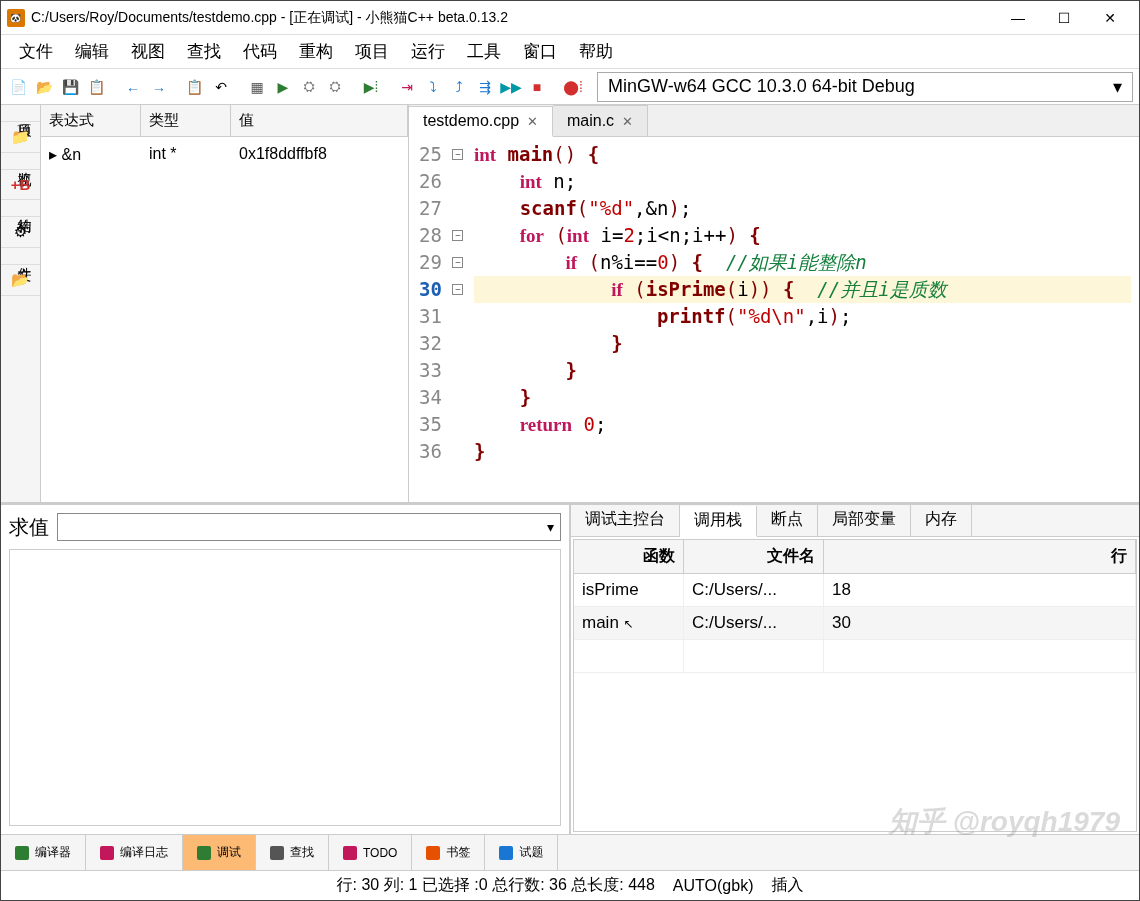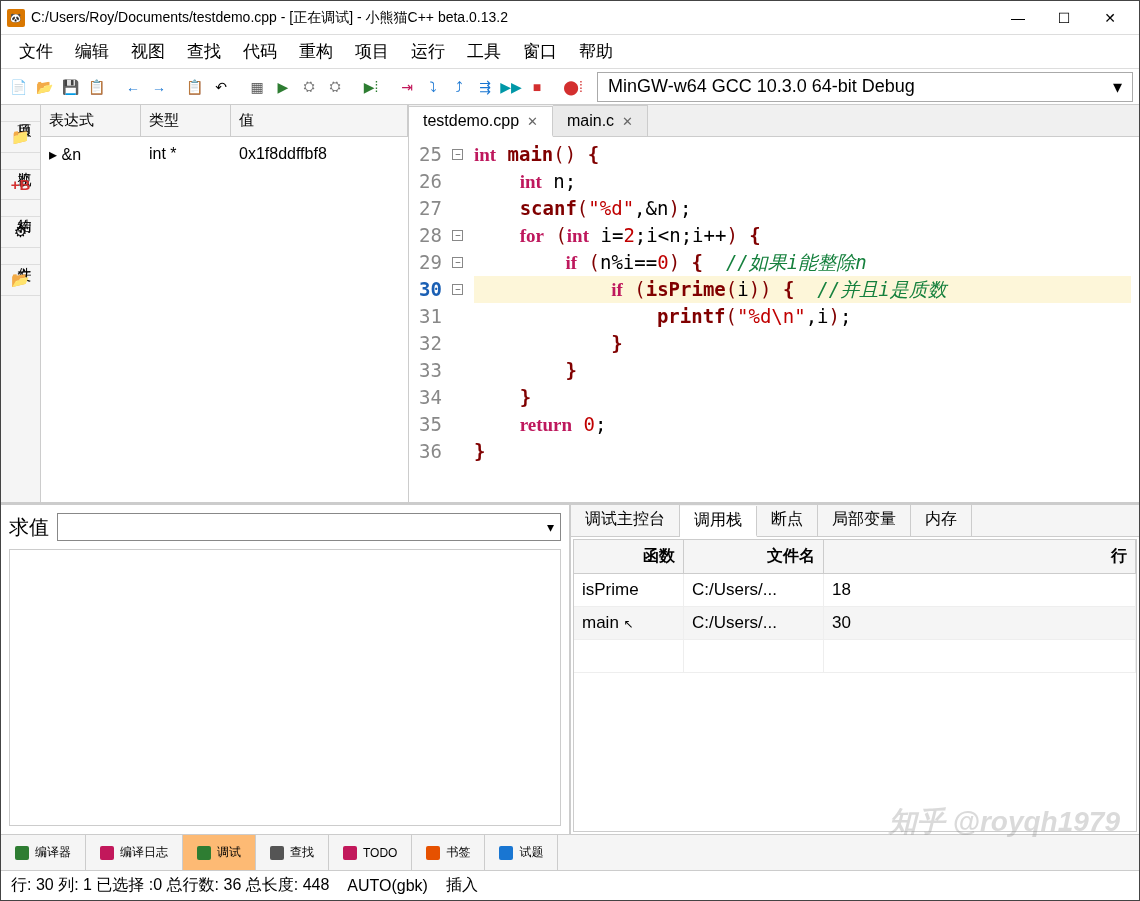--- a/index.html
+++ b/index.html
@@ -87,21 +87,21 @@
 .callstack { flex: 1; border: 1px solid #ccc; margin: 2px; }
 .cs-head { display: flex; background: #f5f5f5; border-bottom: 1px solid #ccc; }
 .cs-head .csh { padding: 6px 8px; font-weight: bold; font-size: 16px; border-right: 1px solid #ccc; text-align: right; }
 .cs-row { display: flex; border-bottom: 1px solid #eee; }
 .cs-row .csc { padding: 6px 8px; font-size: 17px; border-right: 1px solid #eee; }
 .cs-row.alt { background: #f5f5f5; }
 .bottomtabs { height: 36px; display: flex; border-top: 1px solid #ccc; background: #f5f5f5; }
 .btab { padding: 6px 14px; font-size: 12px; display: flex; align-items: center; gap: 6px; cursor: pointer; border-right: 1px solid #ccc; }
 .btab.active { background: #fdba74; justify-content: center; }
 .bicn { width:14px; height:14px; display:inline-block; }
-.statusbar { height: 30px; display: flex; align-items: center; justify-content: flex-start; padding: 0 10px; gap: 18px; font-size: 16px; background: #fff; border-top: 1px solid #ccc;}
+.statusbar { height: 30px; display: flex; align-items: center; justify-content: center; padding: 0 10px; gap: 18px; font-size: 16px; background: #fff; border-top: 1px solid #ccc;}
 .watermark { position: absolute; right: 20px; bottom: 60px; font-size: 28px; color: rgba(150,150,150,0.35); font-style: italic; font-weight: bold; pointer-events:none;}
 </style>
 </head>
 <body>
 
 <div class="window">
   <div class="titlebar">
     <div class="icon">🐼</div>
     <div class="title">C:/Users/Roy/Documents/testdemo.cpp - [正在调试] - 小熊猫C++ beta.0.13.2</div>
     <div class="winbtns">

